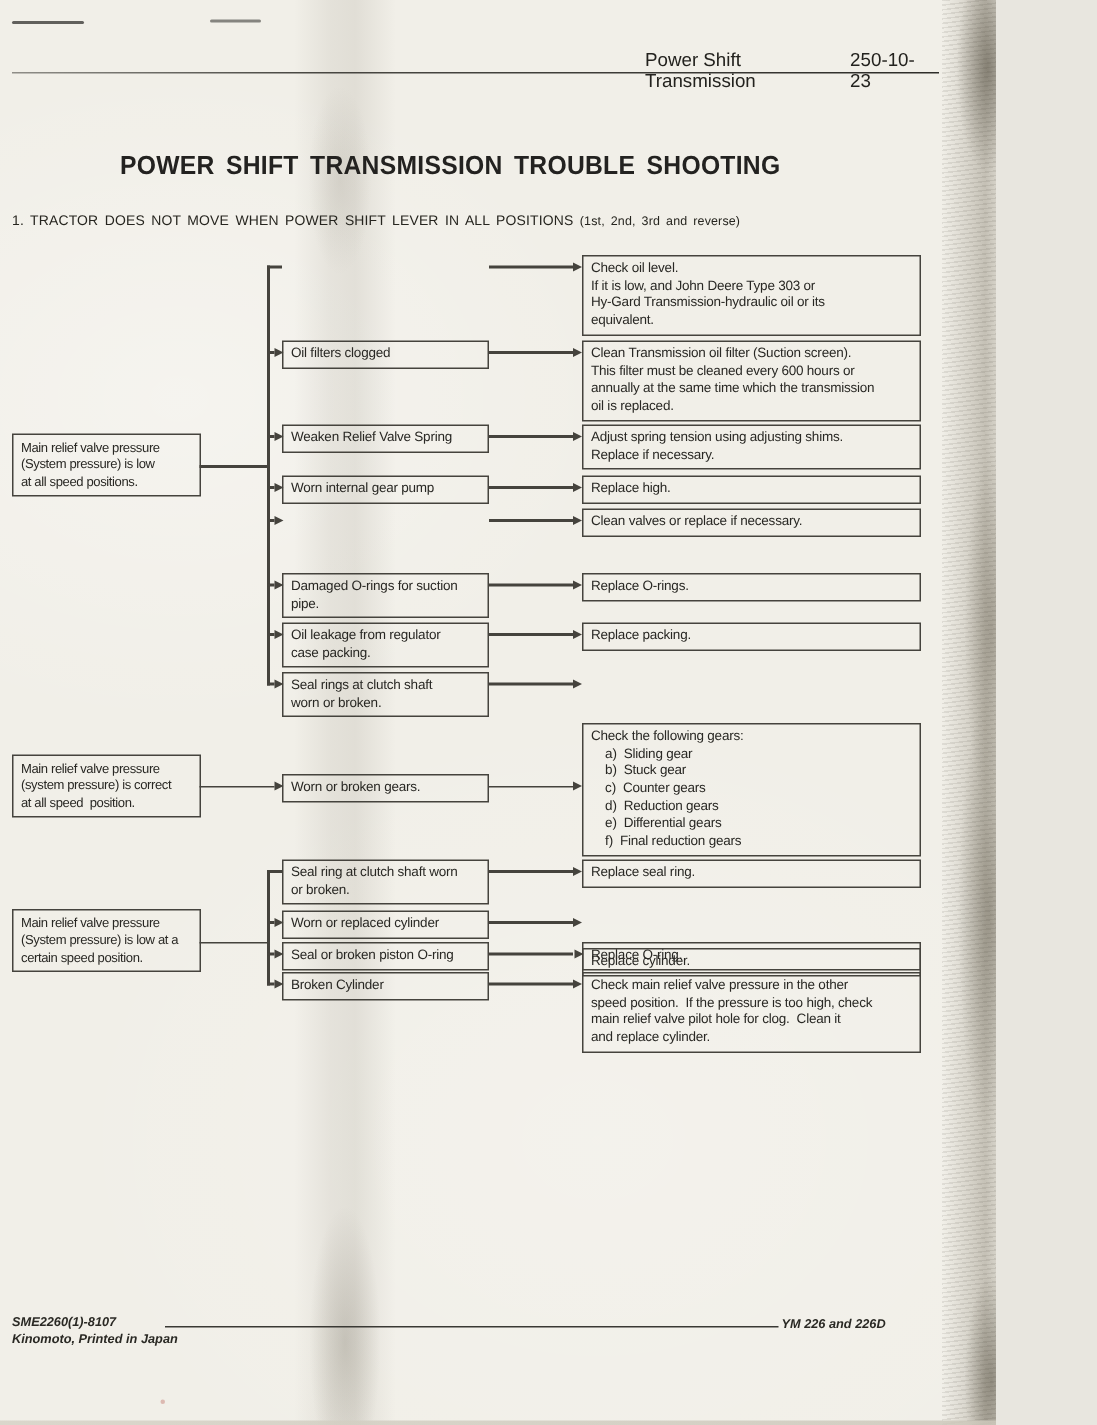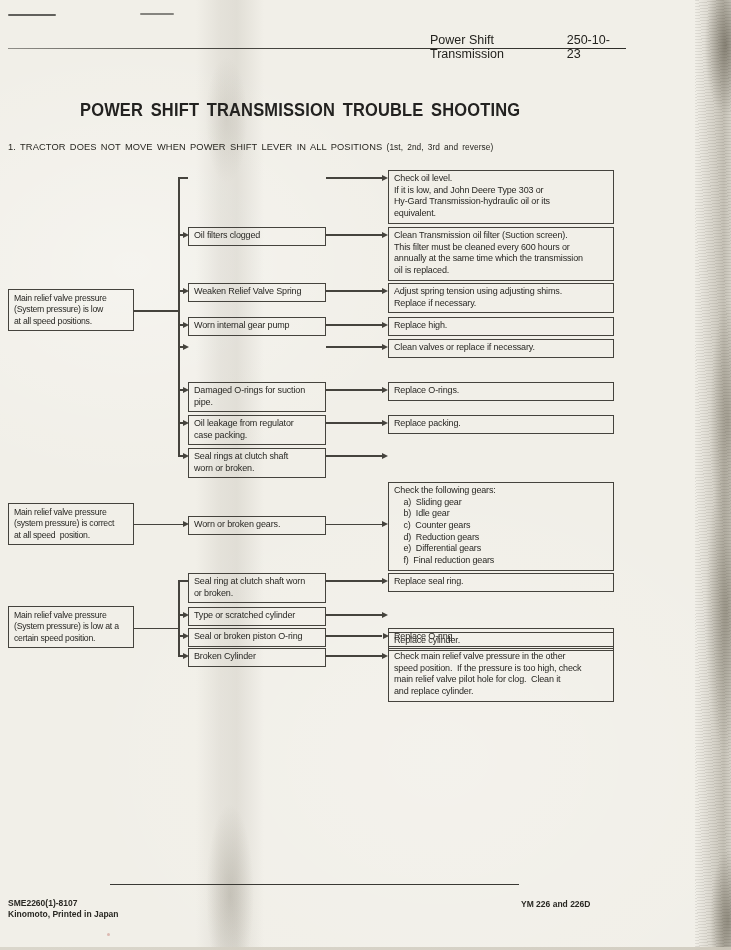--- a/index.html
+++ b/index.html
@@ -1,16 +1,16 @@
 <!DOCTYPE html>
 <html><head>
 <meta charset="utf-8">
 <style>
   html,body{margin:0;padding:0;background:#e8e6df;}
-  .page{position:relative;width:731px;height:950px;overflow:hidden;
+  .page{position:relative;width:664px;height:950px;overflow:hidden;
         background:
           radial-gradient(ellipse 420px 320px at 18% 28%, rgba(255,255,255,.30), transparent 70%),
           radial-gradient(ellipse 500px 400px at 60% 80%, rgba(255,255,255,.18), transparent 75%),
           #f1efe8;
         font-family:"Liberation Sans",sans-serif;color:#2c2b27;}
 
   
   .smudge{position:absolute;left:196px;top:0;width:68px;height:100%;pointer-events:none;
         background:
           radial-gradient(ellipse 34px 130px at 50% 895px, rgba(120,114,100,.28), transparent 70%),
@@ -33,21 +33,21 @@
   .hdr-rule{position:absolute;left:8px;top:47.5px;width:618px;height:1.8px;
         background:linear-gradient(to right, rgba(46,45,40,.5), rgba(46,45,40,.85) 30%, #2e2d29);}
   .hdr-text{position:absolute;left:430px;top:33px;width:192px;display:flex;justify-content:space-between;
         font-size:12.5px;color:#23221e;}
   .doc-title{position:absolute;left:80px;top:100px;font-weight:bold;font-size:17.5px;
         letter-spacing:.2px;word-spacing:3px;transform:scaleX(.94);transform-origin:left center;color:#232220;}
   .problem-heading{position:absolute;left:8px;top:142px;font-weight:normal;font-size:9.3px;
         letter-spacing:.1px;word-spacing:1.6px;color:#26251f;white-space:nowrap;}
   .problem-heading .q{font-size:8.3px;}
   .ftr-rule{position:absolute;left:110px;top:883.5px;width:409px;height:1.5px;background:#3a3934;}
-  .ftr{position:absolute;font-size:8.5px;font-weight:bold;color:#2a2924;margin-top:22px;}
+  .ftr{position:absolute;font-size:8.5px;font-style:italic;font-weight:bold;color:#2a2924;}
 
   
   .fbox{position:absolute;box-sizing:border-box;border:1.4px solid #45433d;
         padding:2px 5px 3px;font-size:9px;line-height:1.3;letter-spacing:-.15px;
         white-space:pre-wrap;color:#292824;}
   .col-a{left:8px;width:126px;font-size:8.7px;letter-spacing:-.25px;padding:3px 5px;}
   .col-b{left:188px;width:138px;}
   .col-c{left:388px;width:226px;}
 
   
@@ -142,39 +142,39 @@
     <div class="ah" style="left:381.5px;top:419.5px"></div>
   <div class="h" style="left:326px;top:455.25px;width:56px"></div>
     <div class="ah" style="left:381.5px;top:452.5px"></div>
 
   <div class="fbox col-a" style="top:503px">Main relief valve pressure
 (system pressure) is correct
 at all speed  position.</div>
   <div class="fbox col-b" style="top:516px">Worn or broken gears.</div>
   <div class="fbox col-c" style="top:482px">Check the following gears:
     a)  Sliding gear
-    b)  Idle gear
+    b)  Stuck gear
     c)  Counter gears
     d)  Reduction gears
     e)  Differential gears
     f)  Final reduction gears</div>
 
   <div class="h" style="left:133px;top:523.75px;width:49.5px"></div>
     <div class="ah" style="left:182.5px;top:521px"></div>
   <div class="h" style="left:326px;top:523.75px;width:56px"></div>
     <div class="ah" style="left:381.5px;top:521px"></div>
 
   <div class="fbox col-a" style="top:606px">Main relief valve pressure
 (System pressure) is low at a
 certain speed position.</div>
 
   <div class="fbox col-b" style="top:573px">Seal ring at clutch shaft worn
 or broken.</div>
   <div class="fbox col-c" style="top:573px">Replace seal ring.</div>
-  <div class="fbox col-b" style="top:607px">Type or scratched cylinder</div>
+  <div class="fbox col-b" style="top:607px">Worn or replaced cylinder</div>
   <div class="fbox col-c" style="top:632px">Replace cylinder.</div>
   <div class="fbox col-b" style="top:628px">Seal or broken piston O-ring</div>
   <div class="fbox col-c" style="top:628px">Replace O-ring.</div>
   <div class="fbox col-b" style="top:648px">Broken Cylinder</div>
   <div class="fbox col-c" style="top:648px">Check main relief valve pressure in the other
 speed position.  If the pressure is too high, check
 main relief valve pilot hole for clog.  Clean it
 and replace cylinder.</div>
 
   <div class="h" style="left:133px;top:627.75px;width:46px"></div>

